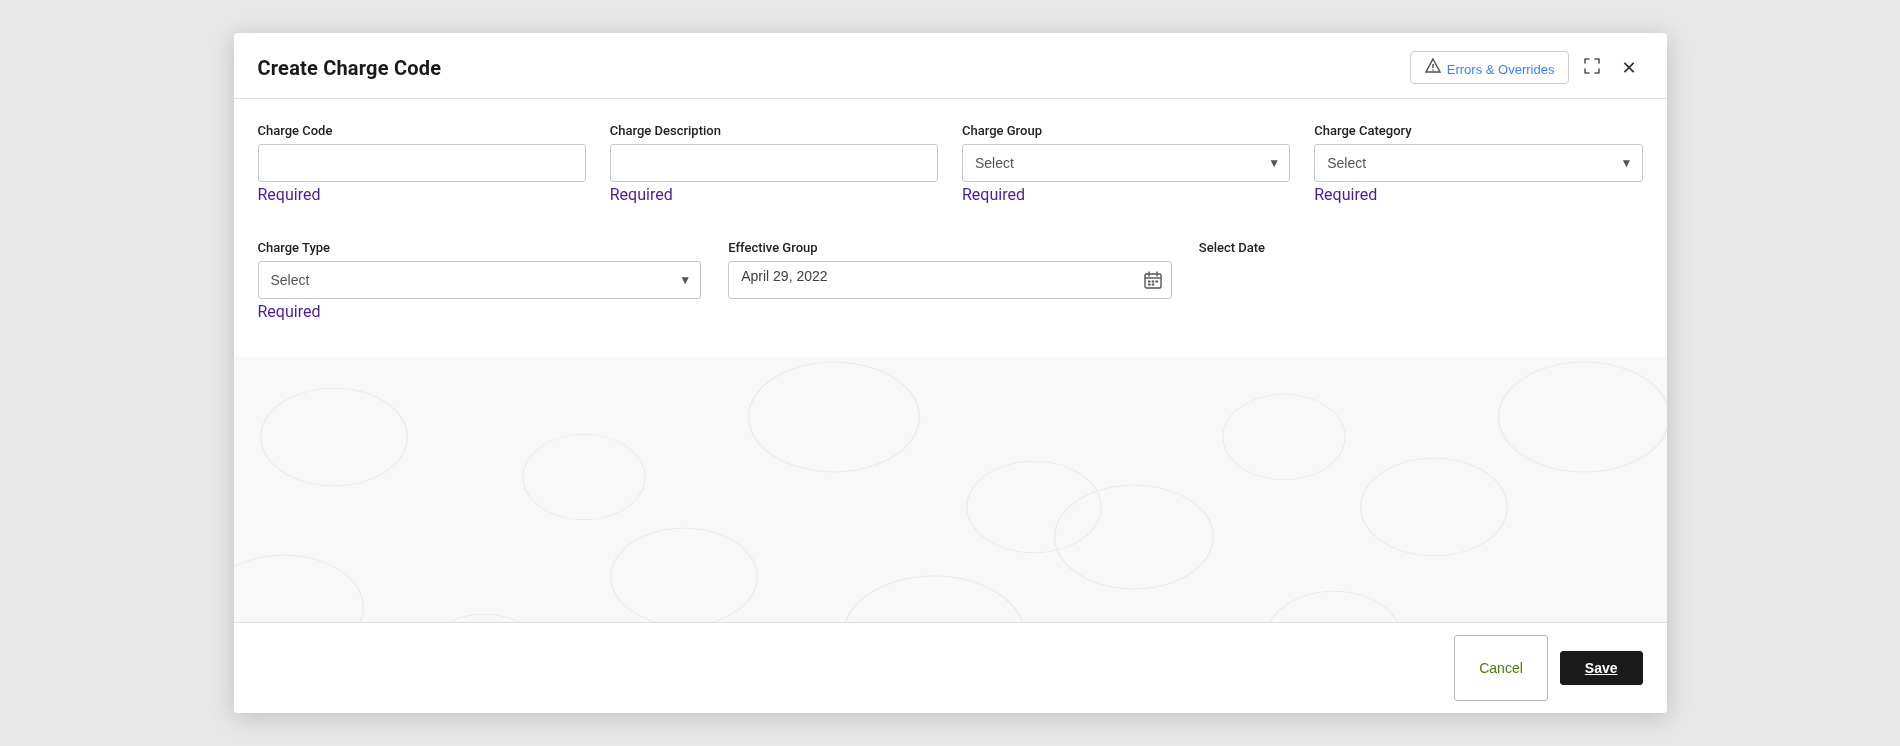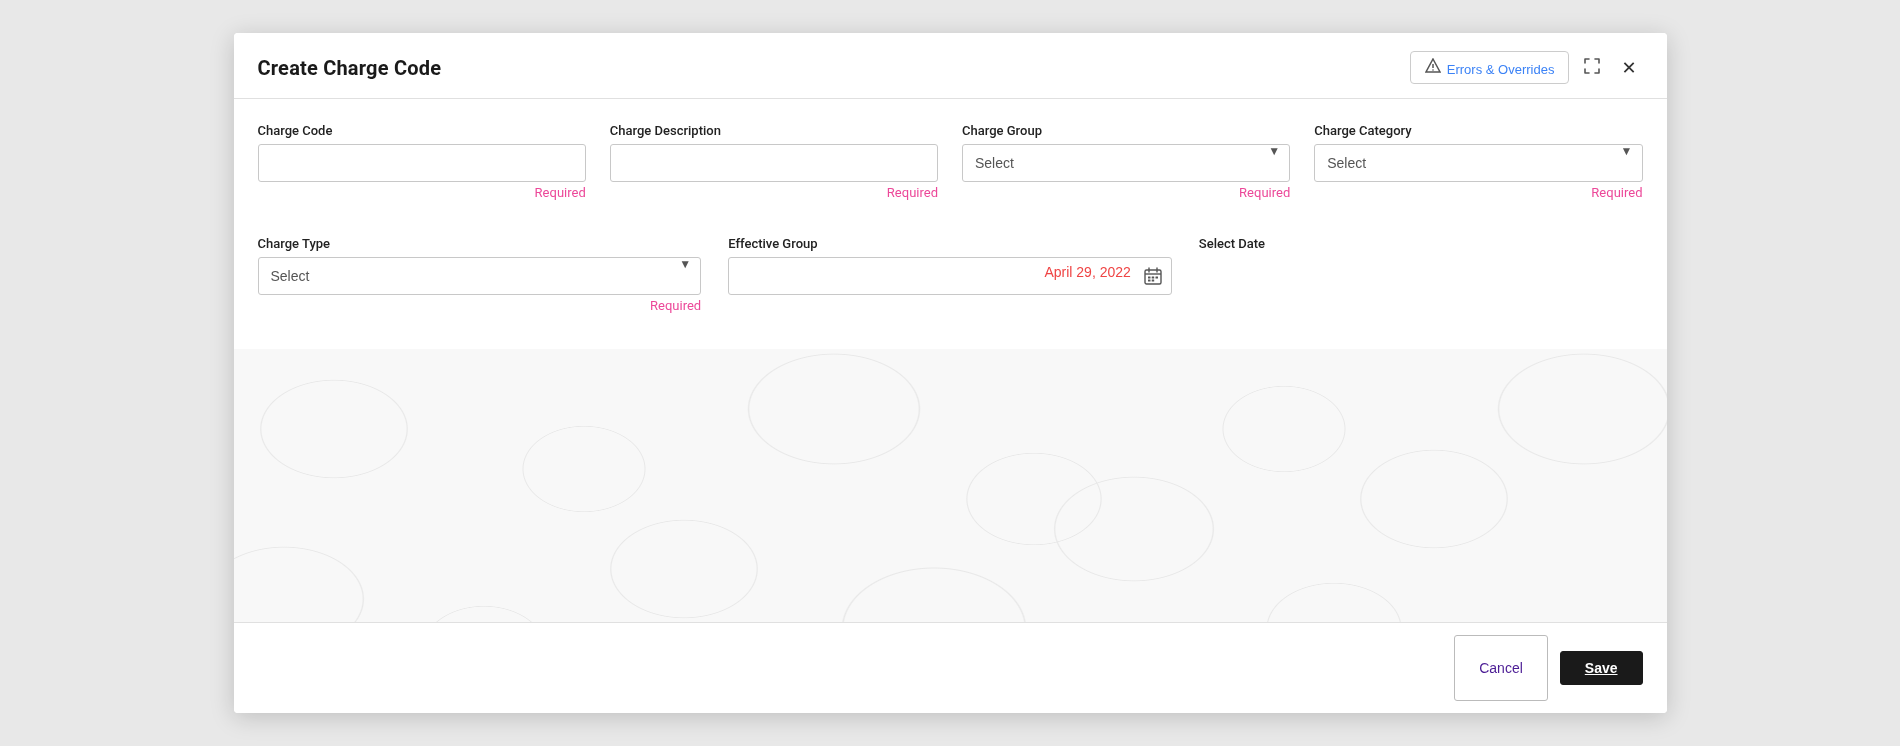--- a/index.html
+++ b/index.html
@@ -101,20 +101,21 @@
       padding: 9px 12px;
       font-size: 14px;
       color: #222;
       background: #fff;
       outline: none;
       height: 38px;
     }
     .form-select-wrapper {
       position: relative;
       display: flex;
+      align-items: center;
     }
     .form-select {
       width: 100%;
       border: 1px solid #c8c8c8;
       border-radius: 3px;
       padding: 9px 36px 9px 12px;
       font-size: 14px;
       color: #555;
       background: #fff;
       outline: none;
@@ -124,41 +125,39 @@
       cursor: pointer;
     }
     .select-arrow {
       position: absolute;
       right: 10px;
       pointer-events: none;
       color: #555;
       font-size: 12px;
     }
     .form-hint {
-      font-size: 13px;
-      color: #ec4899;
-      text-align: right;
+      font-size: 16px;
+      color: #4c1d95;
       margin-top: 3px;
     }
     .date-input-wrapper {
       position: relative;
       display: flex;
       align-items: center;
     }
     .date-input {
       width: 100%;
       border: 1px solid #c8c8c8;
       border-radius: 3px;
       padding: 9px 40px 18px 12px;
       font-size: 14px;
-      color: #ef4444;
+      color: #404040;
       background: #fff;
       outline: none;
       height: 38px;
-      text-align: right;
     }
     .calendar-icon {
       position: absolute;
       right: 10px;
       cursor: pointer;
       color: #555;
       font-size: 16px;
       display: flex;
       align-items: center;
     }
@@ -208,21 +207,21 @@
       gap: 12px;
       flex-shrink: 0;
     }
     .btn-cancel {
       padding: 24px 24px;
       border: 1px solid #bbb;
       background: #fff;
       border-radius: 3px;
       font-size: 14px;
       cursor: pointer;
-      color: #4c1d95;
+      color: #4d7c0f;
       font-weight: 500;
     }
     .btn-save {
       padding: 8px 24px;
       border: 1px solid #1a1a1a;
       background: #1a1a1a;
       border-radius: 3px;
       font-size: 14px;
       cursor: pointer;
       color: #fff;

